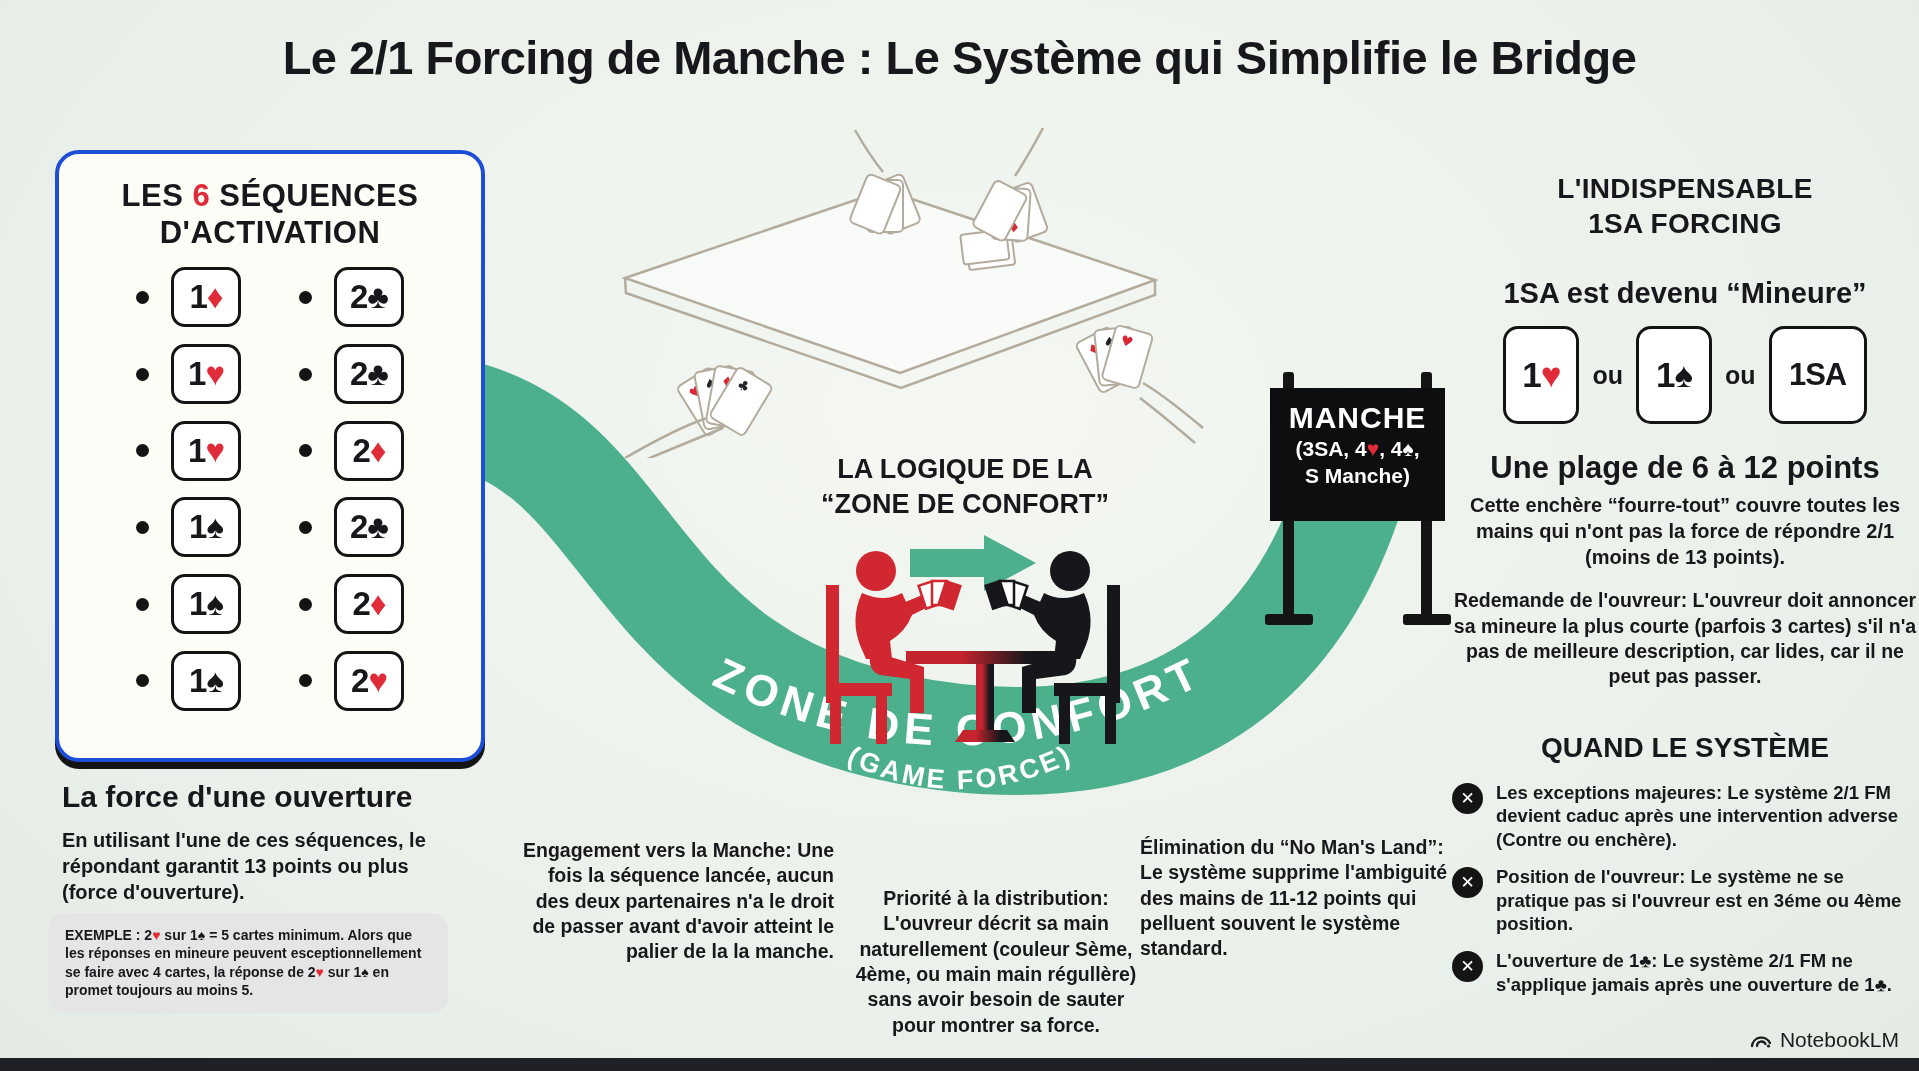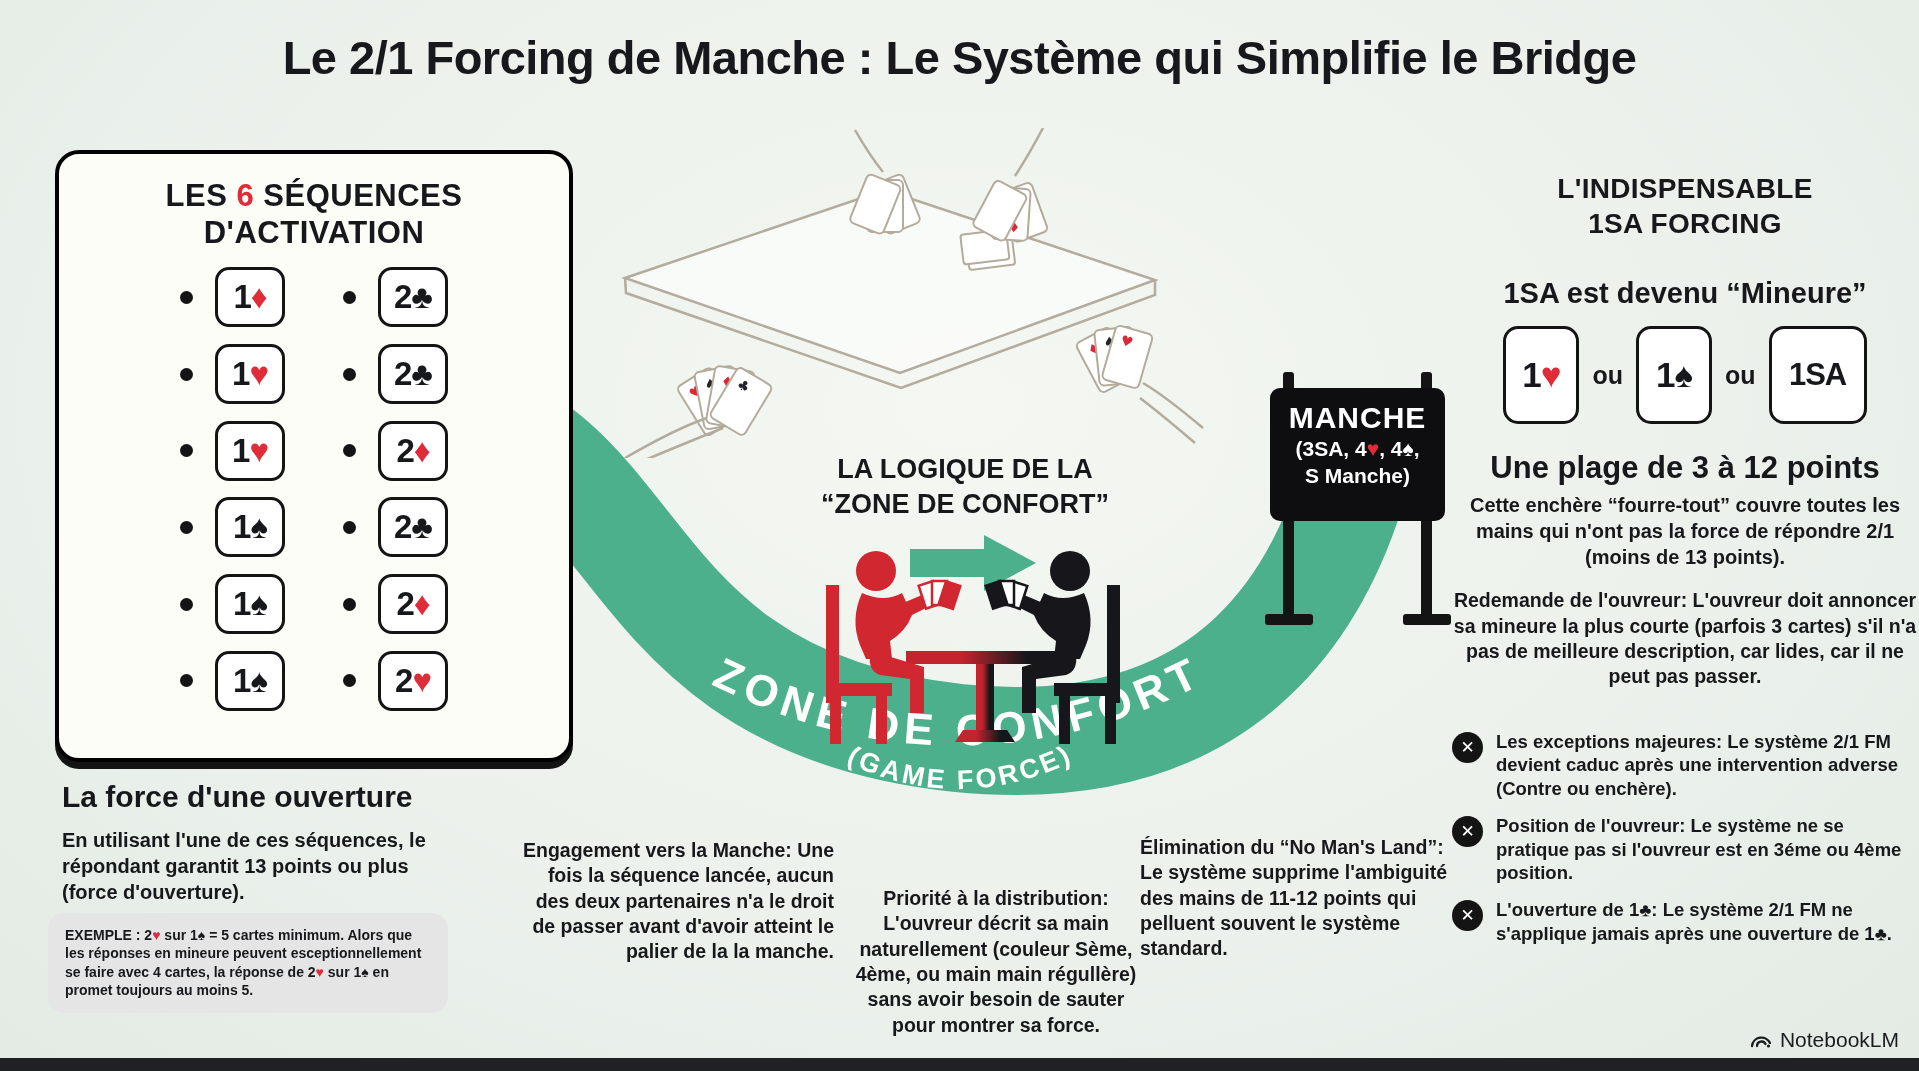--- a/index.html
+++ b/index.html
@@ -12,22 +12,22 @@
   .seg-bold{font-weight:800}
   .title{position:absolute;top:30px;left:0;width:100%;text-align:center;
     font-size:47px;font-weight:800;letter-spacing:-0.5px;z-index:2}
   
   .ribbon{position:absolute;left:0;top:0;z-index:1}
   .arc-main{font-size:44px;font-weight:800;fill:#ffffff;letter-spacing:6px;
     font-family:"Liberation Sans","DejaVu Sans",sans-serif}
   .arc-sub{font-size:27px;font-weight:700;fill:#ffffff;letter-spacing:3px;
     font-family:"Liberation Sans","DejaVu Sans",sans-serif}
   
-  .seq-panel{position:absolute;left:55px;top:150px;width:518px;height:612px;background:#fdfdf8;
-    border:4px solid #000000;border-radius:24px;box-shadow:0 7px 0 #141414;z-index:2;box-sizing:border-box}
+  .seq-panel{position:absolute;left:55px;top:150px;width:430px;height:612px;background:#fdfdf8;
+    border:4px solid #1d4ed8;border-radius:24px;box-shadow:0 7px 0 #141414;z-index:2;box-sizing:border-box}
   .seq-title{margin-top:24px;text-align:center;font-size:31px;font-weight:800;line-height:1.18;letter-spacing:.5px}
   .seq-rows{height:460px;margin-top:8px;display:flex;flex-direction:column;justify-content:space-around}
   .seq-row{display:flex;align-items:center;justify-content:center}
   .dot{width:13px;height:13px;border-radius:50%;background:#141414}
   .dot.d1{margin-right:22px}
   .dot.d2{margin-left:58px;margin-right:22px}
   .card-chip{width:64px;height:54px;background:#ffffff;border:3.5px solid #141414;border-radius:14px;
     display:flex;align-items:center;justify-content:center;font-size:33px;font-weight:800;letter-spacing:-1px}
   
   .force-heading{position:absolute;left:62px;top:780px;font-size:30px;font-weight:800;z-index:2}
@@ -37,21 +37,21 @@
   
   .table-illust{position:absolute;left:555px;top:128px;z-index:1}
   .logic{position:absolute;left:735px;top:452px;width:460px;text-align:center;
     font-size:27px;font-weight:800;line-height:1.28;z-index:2}
   .players{position:absolute;left:818px;top:533px;z-index:3}
   
   .sign-post{position:absolute;width:11px;height:250px;top:372px;background:#141414;border-radius:3px;z-index:3}
   .post-l{left:1283px}.post-r{left:1421px}
   .sign-foot{position:absolute;width:48px;height:11px;top:614px;background:#141414;border-radius:3px;z-index:3}
   .foot-l{left:1265px}.foot-r{left:1403px}
-  .sign-board{position:absolute;left:1270px;top:388px;width:175px;height:133px;background:#0e0e10;border-radius:10px;
+  .sign-board{position:absolute;left:1270px;top:388px;width:175px;height:133px;background:#0e0e10;border-radius:0;
     z-index:4;color:#ffffff;text-align:center;padding-top:13px;box-sizing:border-box}
   .sign-title{font-size:30px;font-weight:800;letter-spacing:1px}
   .sign-line{font-size:21px;font-weight:700;line-height:1.3}
   
   .note{position:absolute;font-size:19.5px;font-weight:600;line-height:1.3;z-index:2}
   .note .lead{font-weight:800}
   .note1{left:518px;top:838px;width:316px;text-align:right}
   .note2{left:845px;top:886px;width:302px;text-align:center}
   .note3{left:1140px;top:835px;width:308px;text-align:left}
   
@@ -341,24 +341,25 @@
     <span class="or">ou</span>
     <div class="v-card">
         <span>1</span>
         <span>♠</span>
       </div>
     <span class="or">ou</span>
     <div class="v-card wide">
         <span>1SA</span>
       </div>
   </div>
-  <div class="r-range-h">Une plage de 3 à 12 points</div>
+  <div class="r-range-h">Une plage de 6 à 12 points</div>
   <div class="r-range-b">Cette enchère “fourre-tout” couvre toutes les mains qui n'ont pas la force de répondre 2/1 (moins de 13 points).</div>
   <div class="r-redemande"><span class="seg-bold">Redemande de l'ouvreur:</span><span> L'ouvreur doit annoncer sa mineure la plus courte (parfois 3 cartes) s'il n'a pas de meilleure description, car lides, car il ne peut pas passer.</span></div>
   <div class="r-when">
+    <div>QUAND LE SYSTÈME</div>
   </div>
   <div class="r-exceptions">
     <div class="x-item">
       <div class="x-icon">✕</div>
       <div class="x-text"><span class="seg-bold">Les exceptions majeures:</span><span> Le système 2/1 FM devient caduc après une intervention adverse (Contre ou enchère).</span></div>
     </div>
     <div class="x-item">
       <div class="x-icon">✕</div>
       <div class="x-text"><span class="seg-bold">Position de l'ouvreur:</span><span> Le système ne se pratique pas si l'ouvreur est en 3éme ou 4ème position.</span></div>
     </div>

